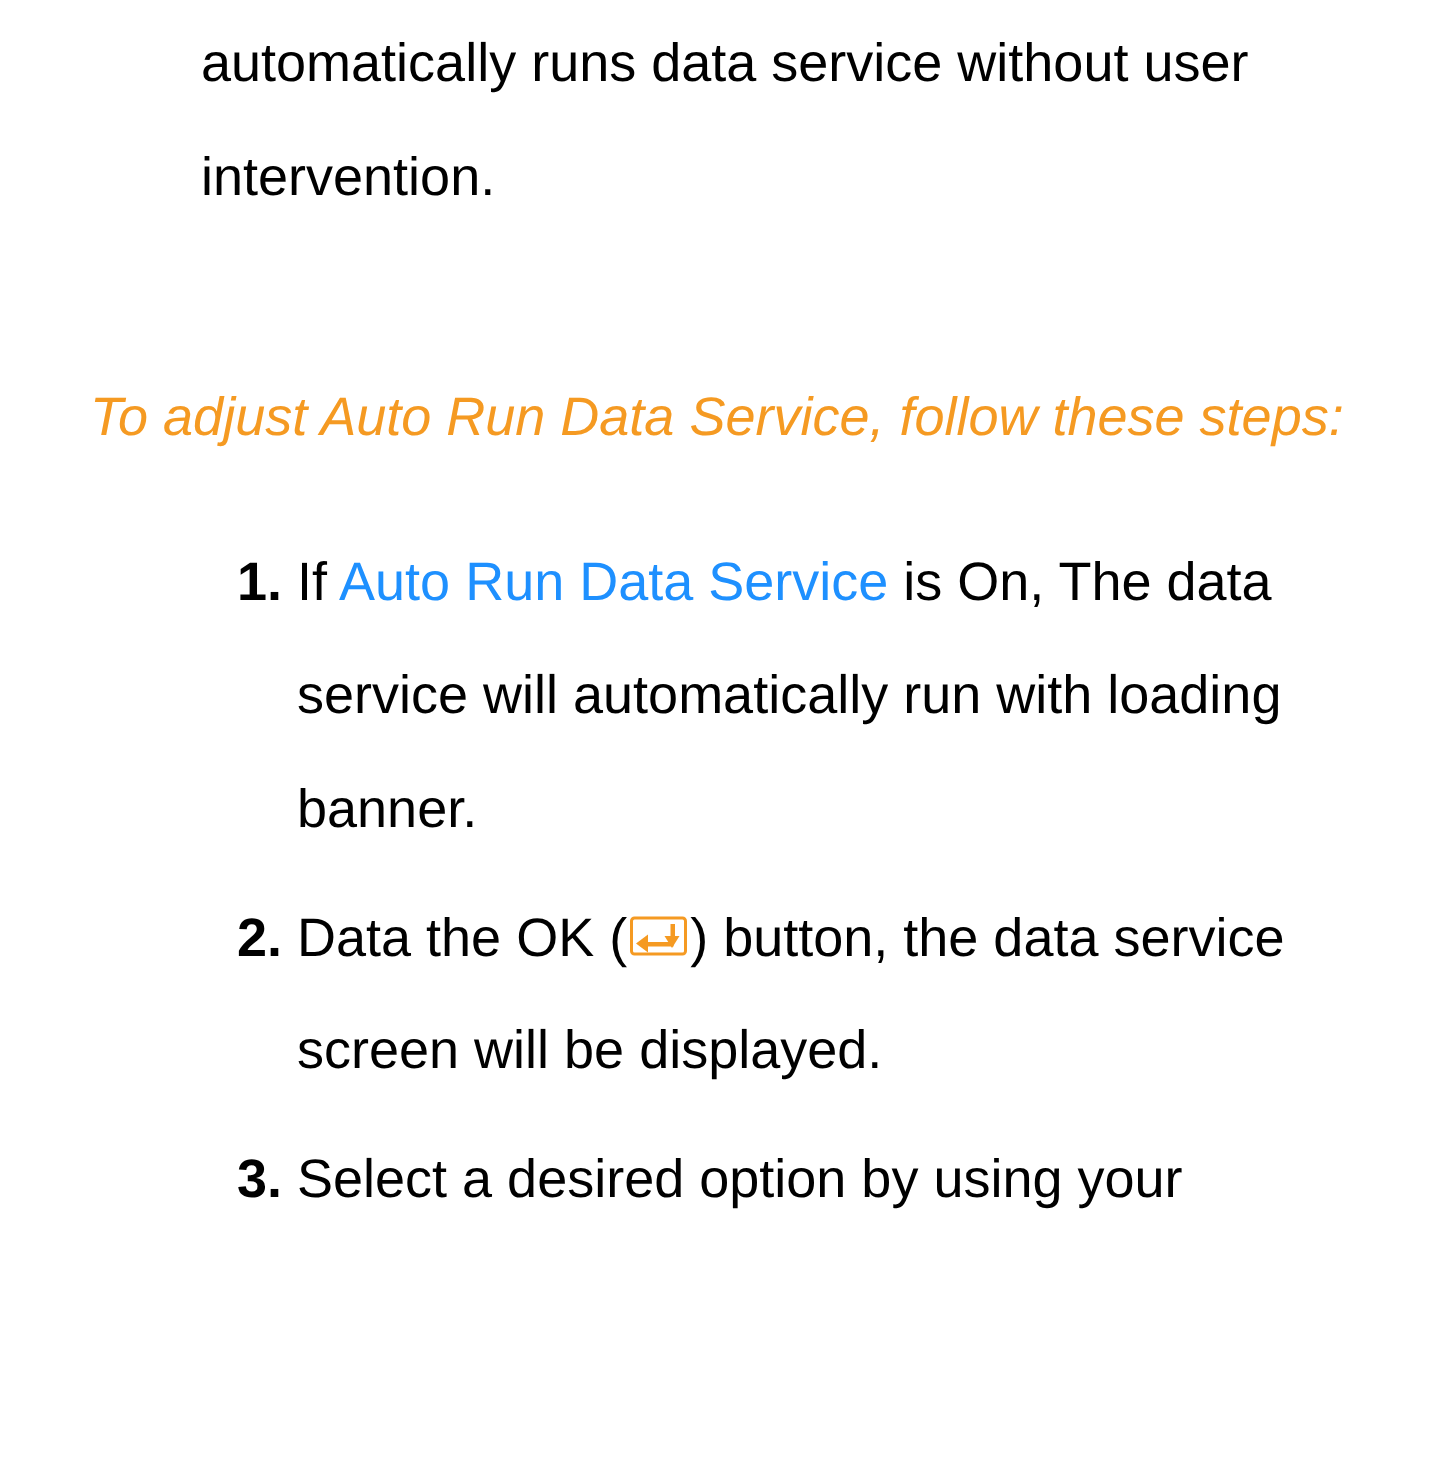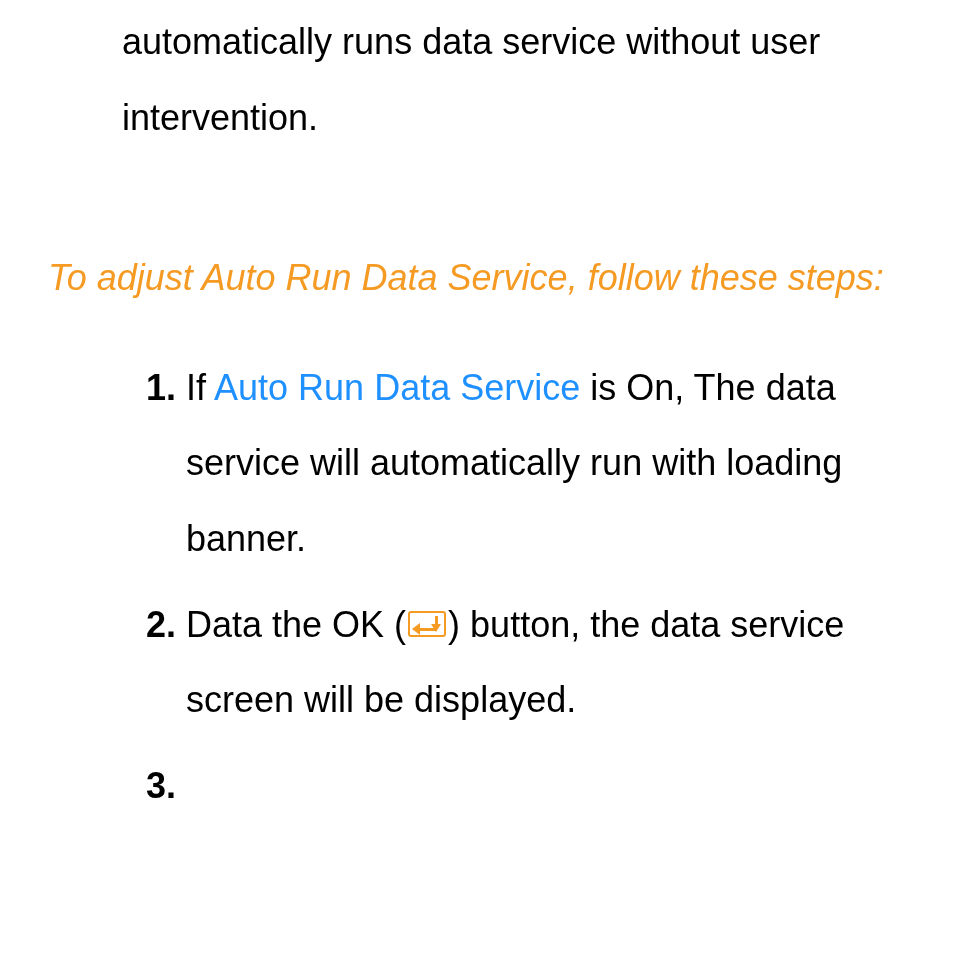--- a/index.html
+++ b/index.html
@@ -5,21 +5,21 @@
     * { margin: 0; padding: 0; box-sizing: border-box; }
     body {
       width: 954px;
       height: 977px;
       background: #fff;
       font-family: Arial, Helvetica, sans-serif;
       color: #000;
       overflow: hidden;
     }
     .page {
-      padding: 0 40px 0 48px;
+      padding: 0 40px 0 60px;
     }
     .intro {
       font-size: 36px;
       line-height: 2.1;
       padding-left: 74px;
       padding-right: 10px;
       padding-top: 4px;
     }
     .heading {
       color: #f59a22;
@@ -116,17 +116,18 @@
       <span>If </span><span class="blue">Auto Run Data Service</span><span> is On, The data service will automatically run with loading banner.</span>
     </li>
 
     <li class="step">
       <span class="num">2.</span>
       <span>Data the OK (</span><span class="ok-icon"><span class="arrow-h"></span><span class="arrow-head"></span></span><span>) button, the data service screen will be displayed.</span>
     </li>
 
     <li class="step">
       <span class="num">3.</span>
+      <span>Select a desired option by using your</span>
     </li>
 
   </ol>
 
 </div>
 
 </body></html>

